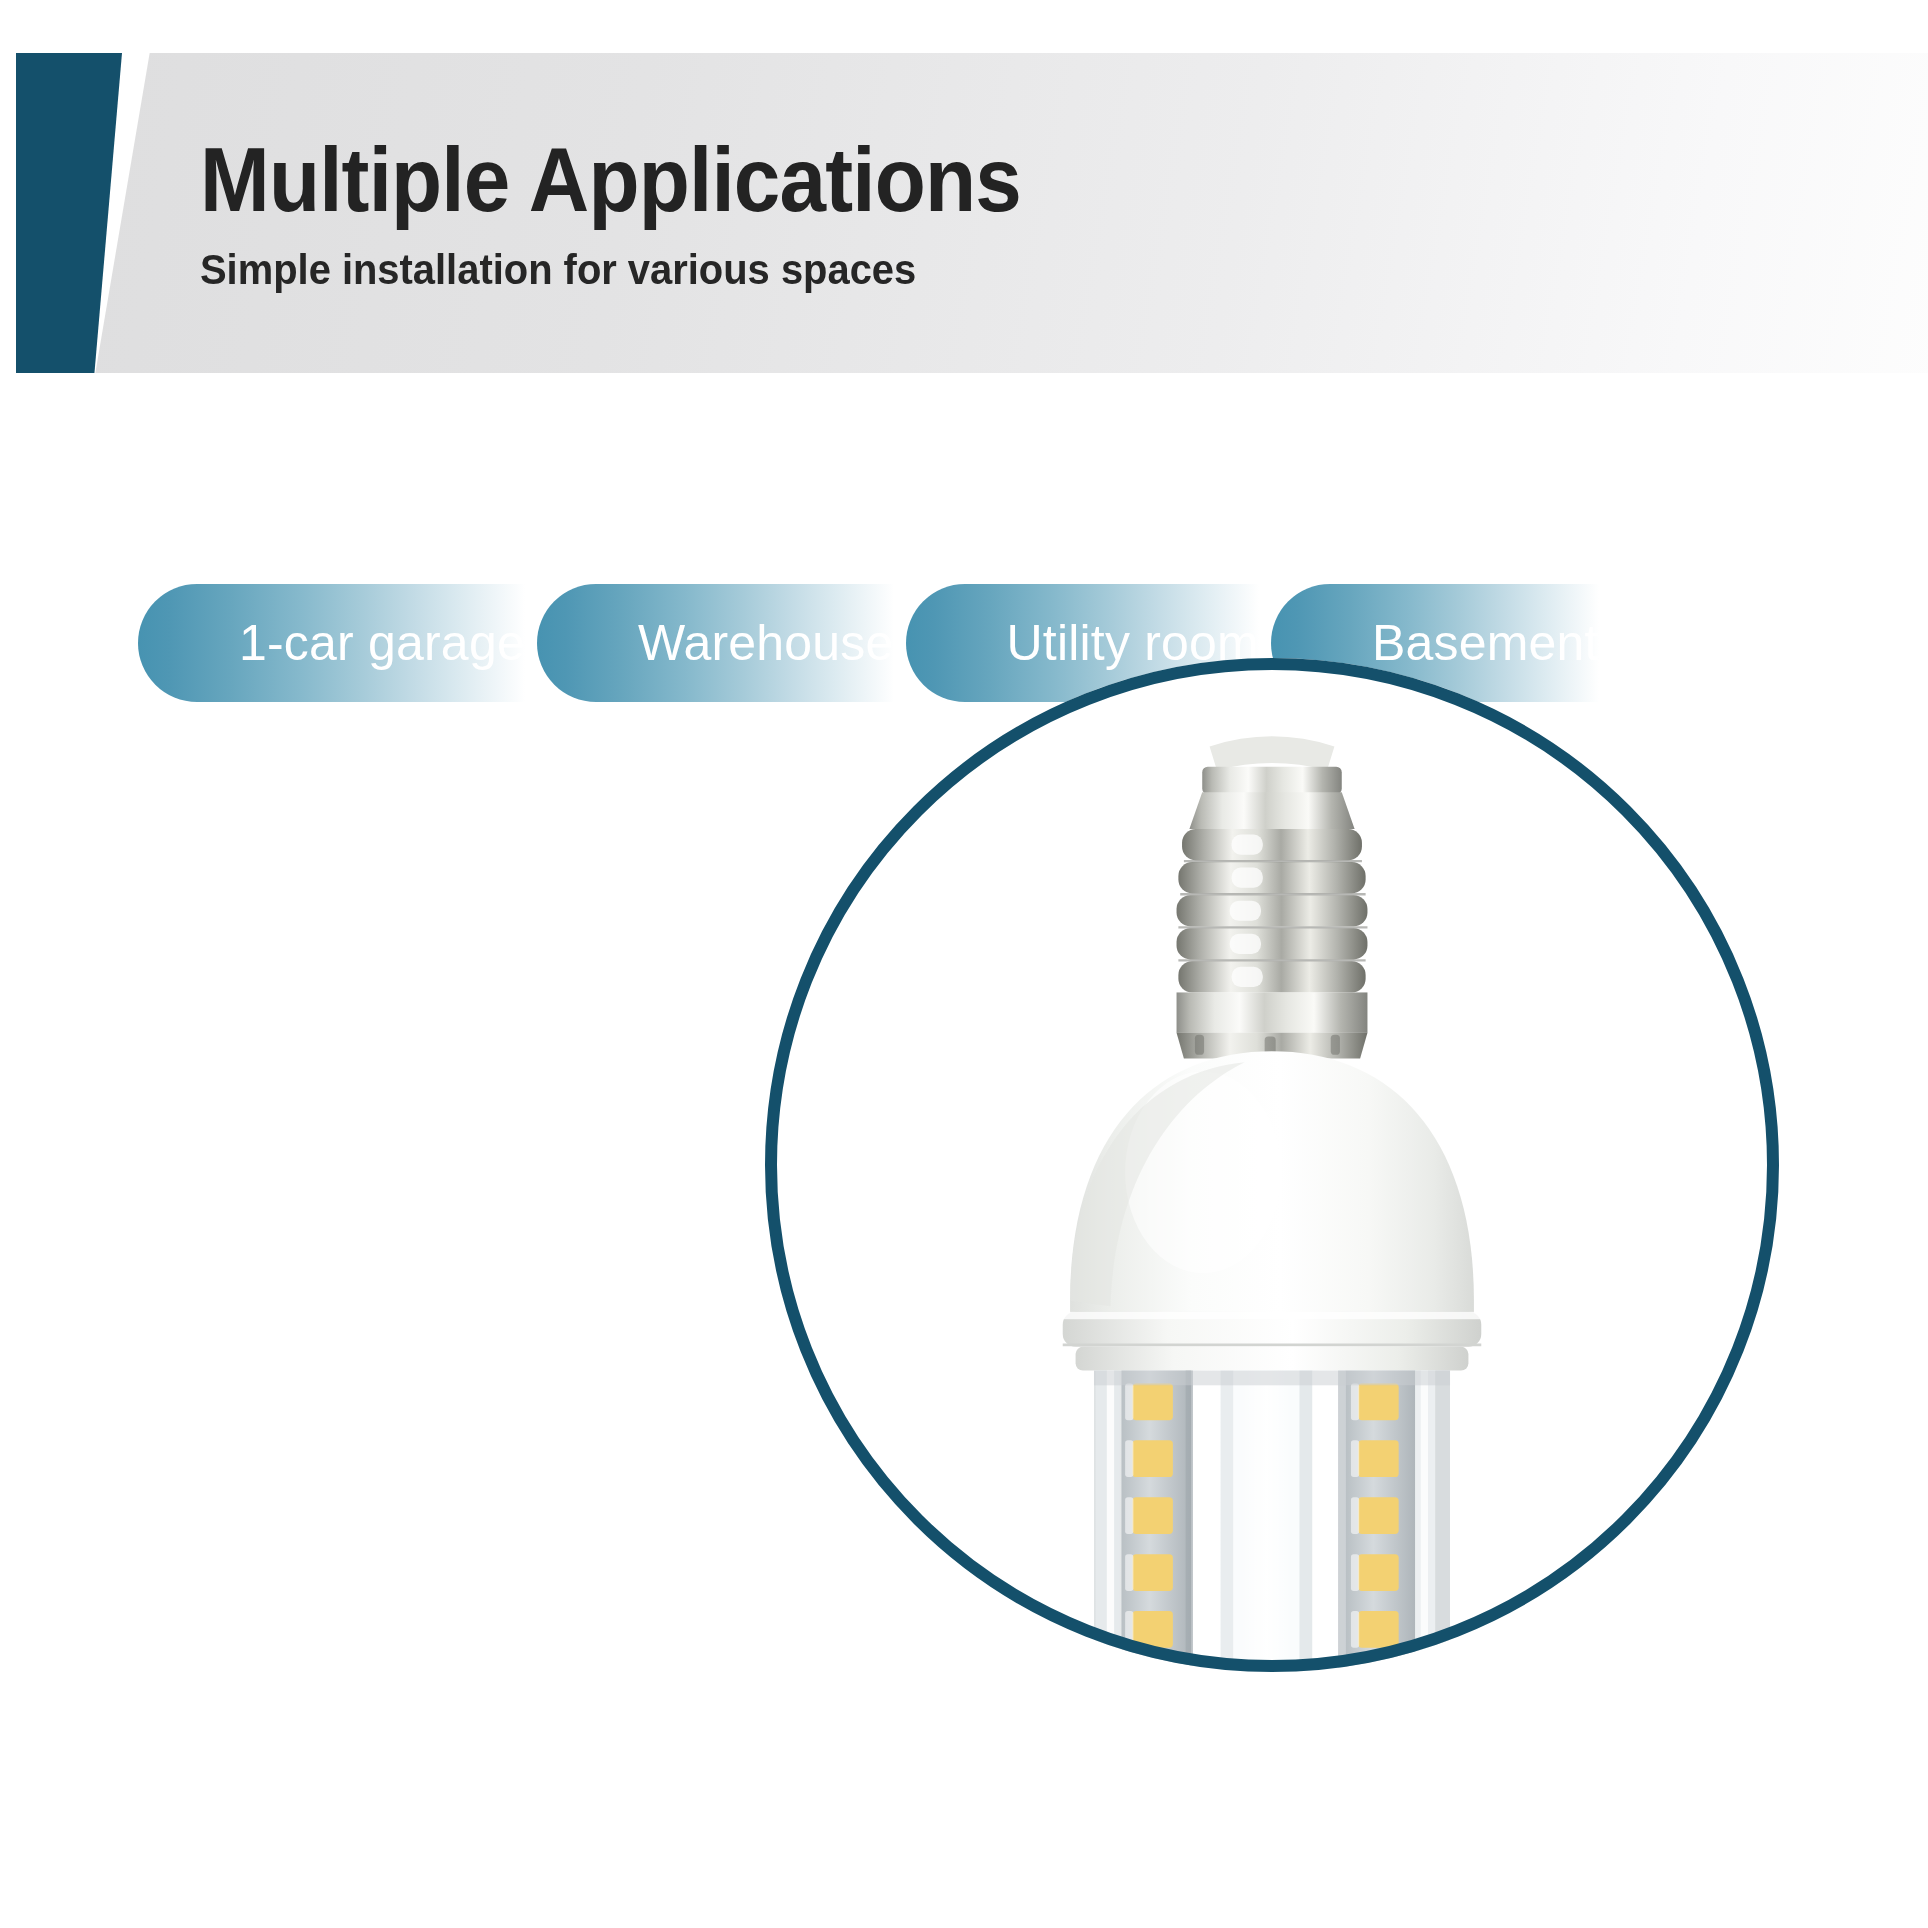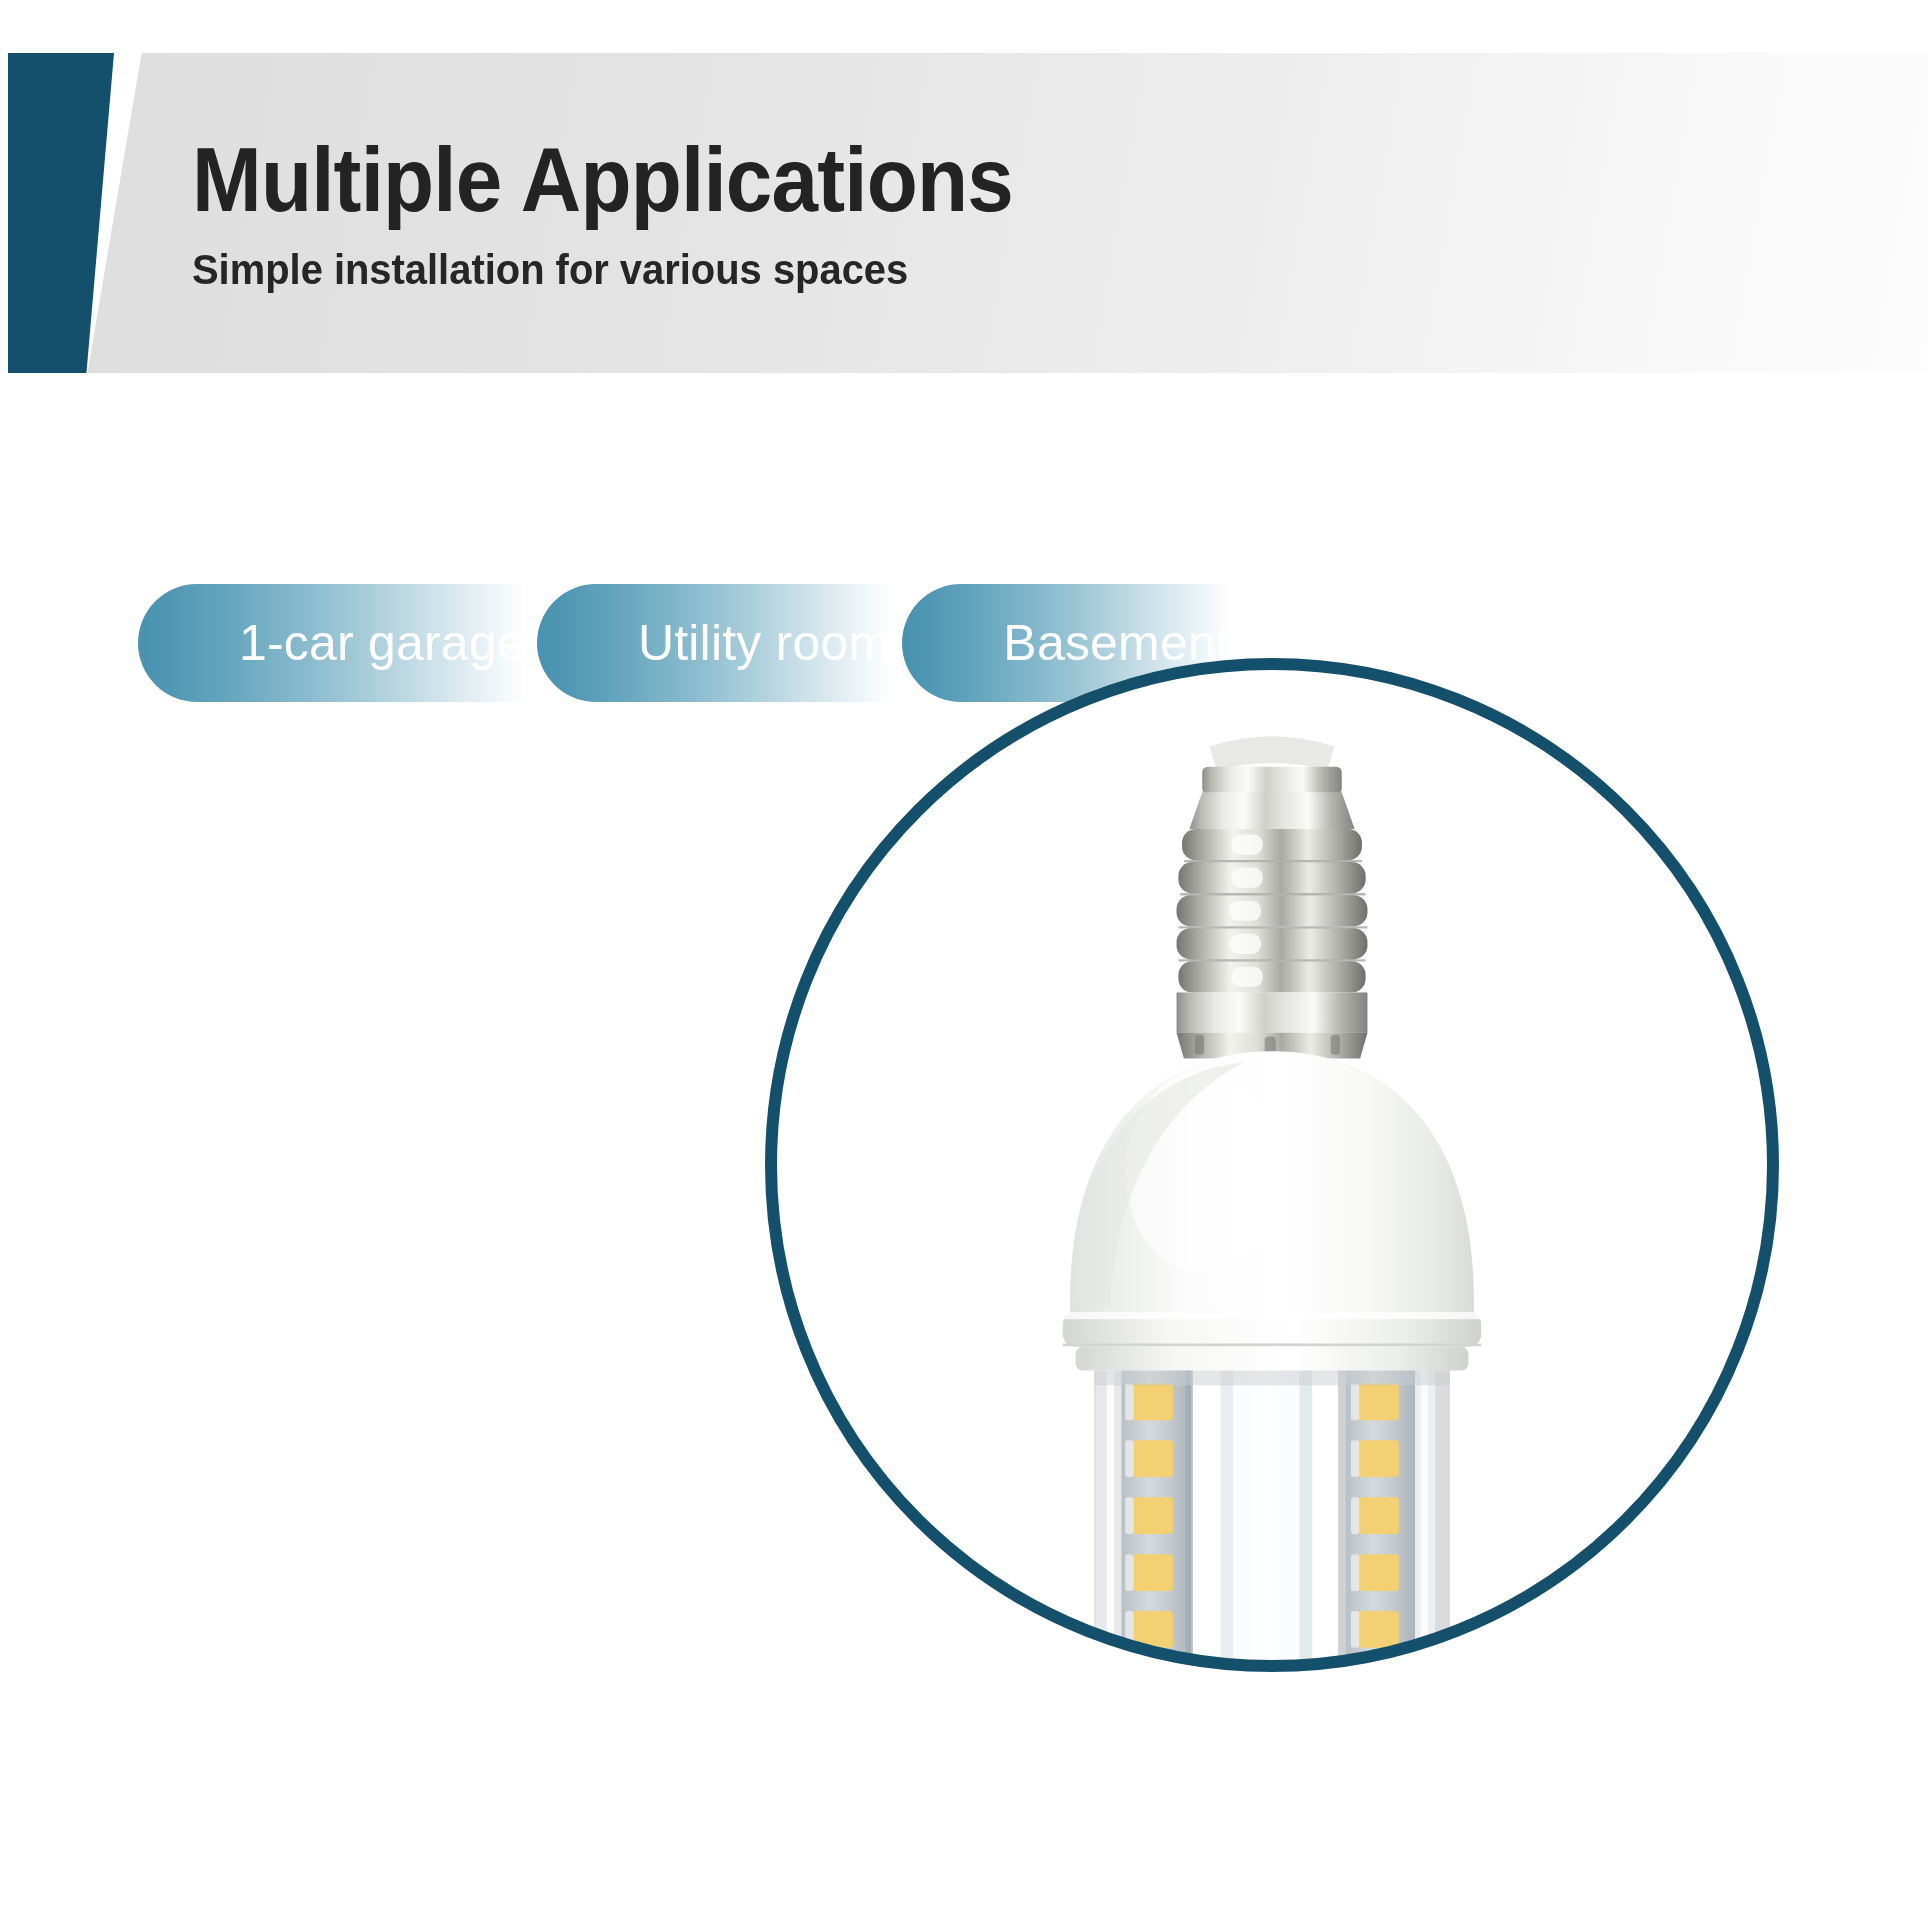--- a/index.html
+++ b/index.html
@@ -7,21 +7,21 @@
   body{
     width:1928px;height:1928px;
     background:#ffffff;
     font-family:"Liberation Sans", sans-serif;
     overflow:hidden;
     position:relative;
   }
 
   
   #header-band{
-    position:absolute;left:8px;top:53px;width:1539px;height:320px;
+    position:absolute;left:16px;top:53px;width:1539px;height:320px;
   }
   #header-accent{
     position:absolute;left:0;top:0;width:106px;height:320px;
     background:#14506b;
     clip-path:polygon(0 0, 100% 0, 74% 100%, 0 100%);
   }
   #header-banner{
     position:absolute;left:55px;top:0;width:1873px;height:320px;
     background:linear-gradient(100deg,#dededf 0%,#e3e3e4 30%,#ededee 62%,#f8f8f9 86%,#fdfdfd 100%);
     clip-path:polygon(4.2% 0, 100% 0, 100% 100%, 1.3% 100%);
@@ -129,20 +129,23 @@
     <h2 id="page-subtitle">Simple installation for various spaces</h2>
   </div>
 </div>
 
 <div id="application-list">
 
   <div class="application-pill">
     <span class="pill-label">1-car garage</span>
   </div>
 
+  <div class="application-pill">
+    <span class="pill-label">Warehouse</span>
+  </div>
 
 
 
   <div class="application-pill">
     <span class="pill-label">Utility room</span>
   </div>
 
   <div class="application-pill">
     <span class="pill-label">Basement</span>
   </div>

